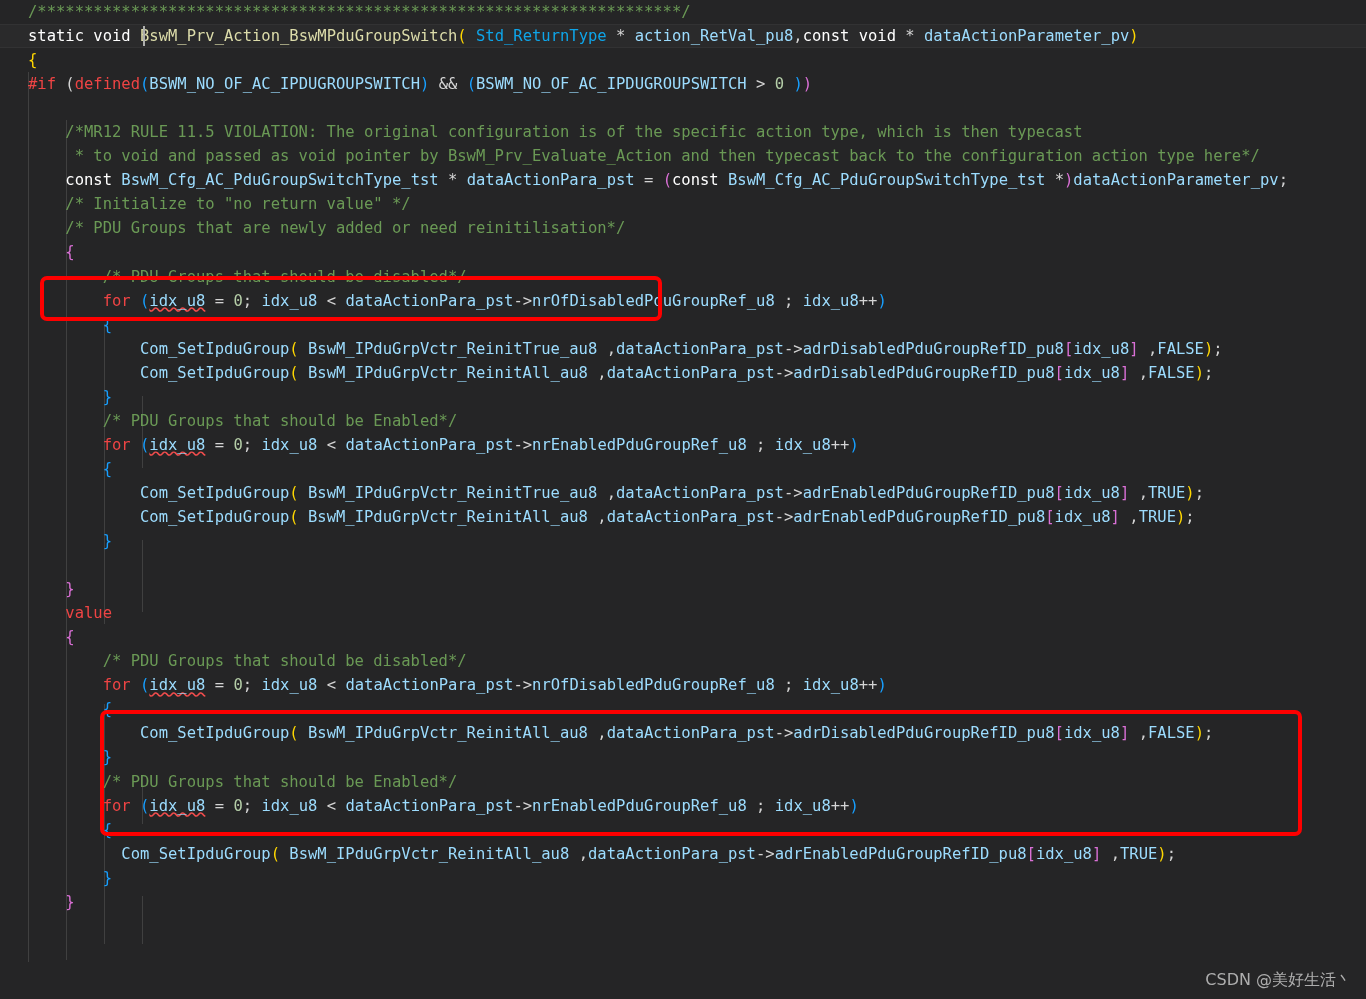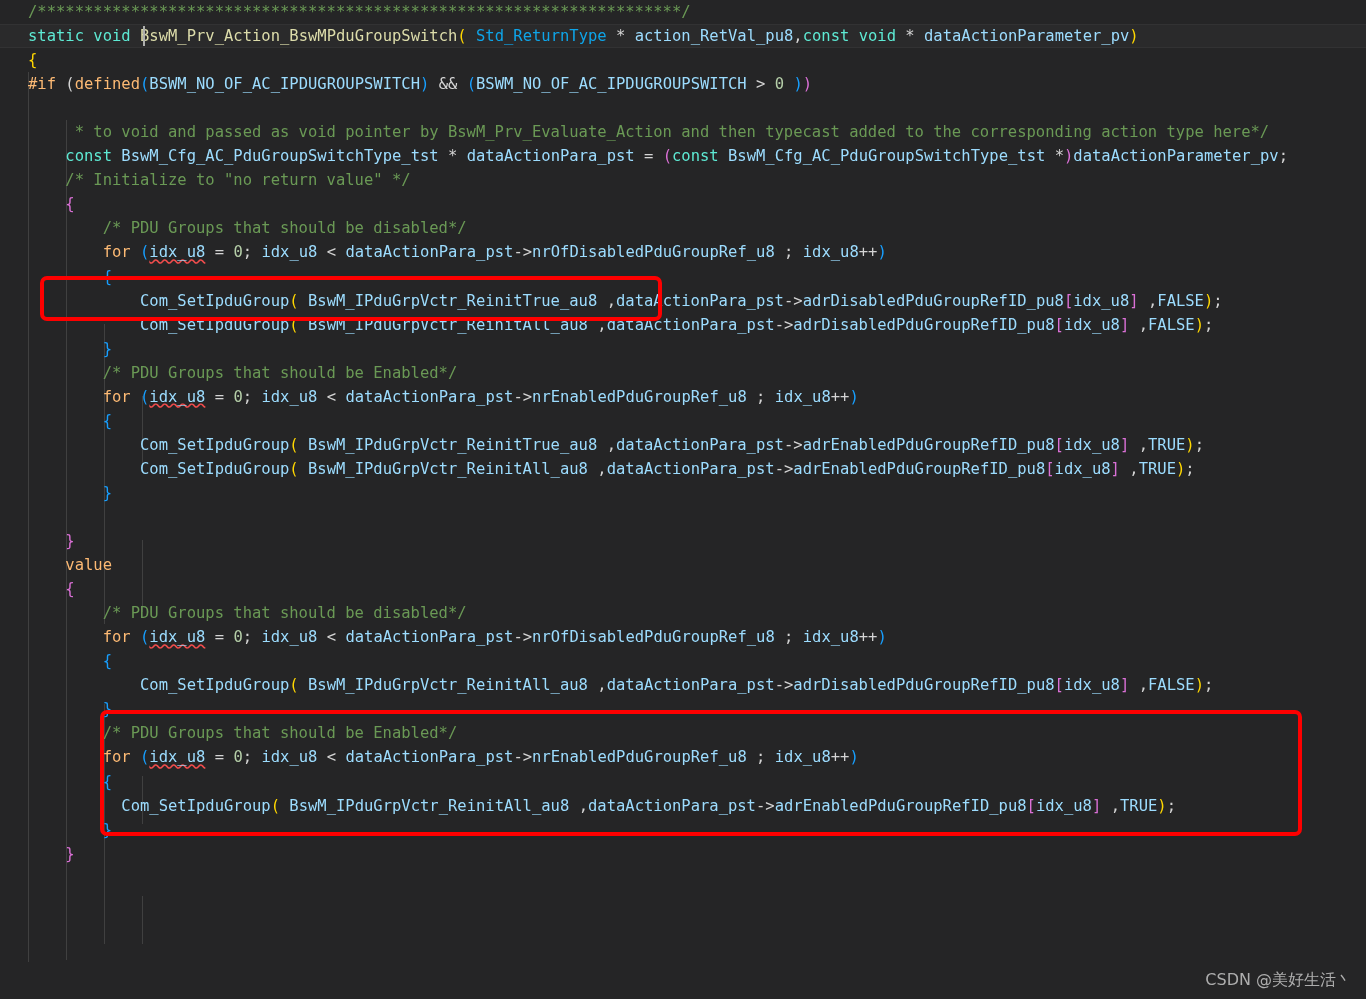--- a/index.html
+++ b/index.html
@@ -62,22 +62,22 @@
     position: absolute;
     top: 0;
     width: 1px;
     background: #404040;
     z-index: 0;
   }
 
   .txt { position: relative; z-index: 2; }
 
   
-  .kw   { color: #5eead4; }  
-  .ctrl { color: #fdba74; }  
+  .kw   { color: #ffffff; }  
+  .ctrl { color: #ef4444; }  
   .fn   { color: #dcdcaa; }  
   .type { color: #0ea5e9; }  
   .var  { color: #9cdcfe; }  
   .cmt  { color: #6a9955; }  
   .num  { color: #b5cea8; }  
   .op   { color: #d4d4d4; }  
   .br1  { color: #ffd700; }  
   .br2  { color: #da70d6; }  
   .br3  { color: #179fff; }
   .punc { color: #d4d4d4; }
@@ -133,28 +133,30 @@
 
     <div class="line cur"><span class="txt"><span class="kw">static</span> <span class="kw">void</span> <span class="fn">BswM_Prv_Action_BswMPduGroupSwitch</span><span class="br1">(</span> <span class="type">Std_ReturnType</span> <span class="op">*</span> <span class="var">action_RetVal_pu8</span><span class="punc">,</span><span class="kw">const</span> <span class="kw">void</span> <span class="op">*</span> <span class="var">dataActionParameter_pv</span><span class="br1">)</span></span></div>
 
     <div class="line"><span class="txt br1">{</span></div>
 
     <div class="line"><span class="txt"><span class="ctrl">#if</span> <span class="punc">(</span><span class="ctrl">defined</span><span class="br3">(</span><span class="var">BSWM_NO_OF_AC_IPDUGROUPSWITCH</span><span class="br3">)</span> <span class="op">&amp;&amp;</span> <span class="br3">(</span><span class="var">BSWM_NO_OF_AC_IPDUGROUPSWITCH</span> <span class="op">&gt;</span> <span class="num">0</span> <span class="br3">)</span><span class="br2">)</span></span></div>
 
     <div class="line"><span class="txt"> </span></div>
 
 
-
-    <div class="line"><span class="txt cmt">     * to void and passed as void pointer by BswM_Prv_Evaluate_Action and then typecast added to the corresponding action type here*/</span></div>
+    <div class="line"><span class="txt cmt">    /*MR12 RULE 11.5 VIOLATION: The original configuration is of the specific action type, which is then typecast</span></div>
+
+    <div class="line"><span class="txt cmt">     * to void and passed as void pointer by BswM_Prv_Evaluate_Action and then typecast back to the configuration action type here*/</span></div>
 
     <div class="line"><span class="txt">    <span class="kw">const</span> <span class="var">BswM_Cfg_AC_PduGroupSwitchType_tst</span> <span class="op">*</span> <span class="var">dataActionPara_pst</span> <span class="op">=</span> <span class="br2">(</span><span class="kw">const</span> <span class="var">BswM_Cfg_AC_PduGroupSwitchType_tst</span> <span class="op">*</span><span class="br2">)</span><span class="var">dataActionParameter_pv</span><span class="punc">;</span></span></div>
 
     <div class="line"><span class="txt cmt">    /* Initialize to "no return value" */</span></div>
 
 
+    <div class="line"><span class="txt cmt">    /* PDU Groups that are newly added or need reinitilisation*/</span></div>
 
 
     <div class="line"><span class="txt br2">    {</span></div>
 
     <div class="line"><span class="txt cmt">        /* PDU Groups that should be disabled*/</span></div>
 
     <div class="line"><span class="txt">        <span class="ctrl">for</span> <span class="br3">(</span><span class="var squiggle">idx_u8</span> <span class="op">=</span> <span class="num">0</span><span class="punc">;</span> <span class="var">idx_u8</span> <span class="op">&lt;</span> <span class="var">dataActionPara_pst</span><span class="op">-&gt;</span><span class="var">nrOfDisabledPduGroupRef_u8</span> <span class="punc">;</span> <span class="var">idx_u8</span><span class="op">++</span><span class="br3">)</span></span></div>
 
     <div class="line"><span class="txt br3">        {</span></div>
 

